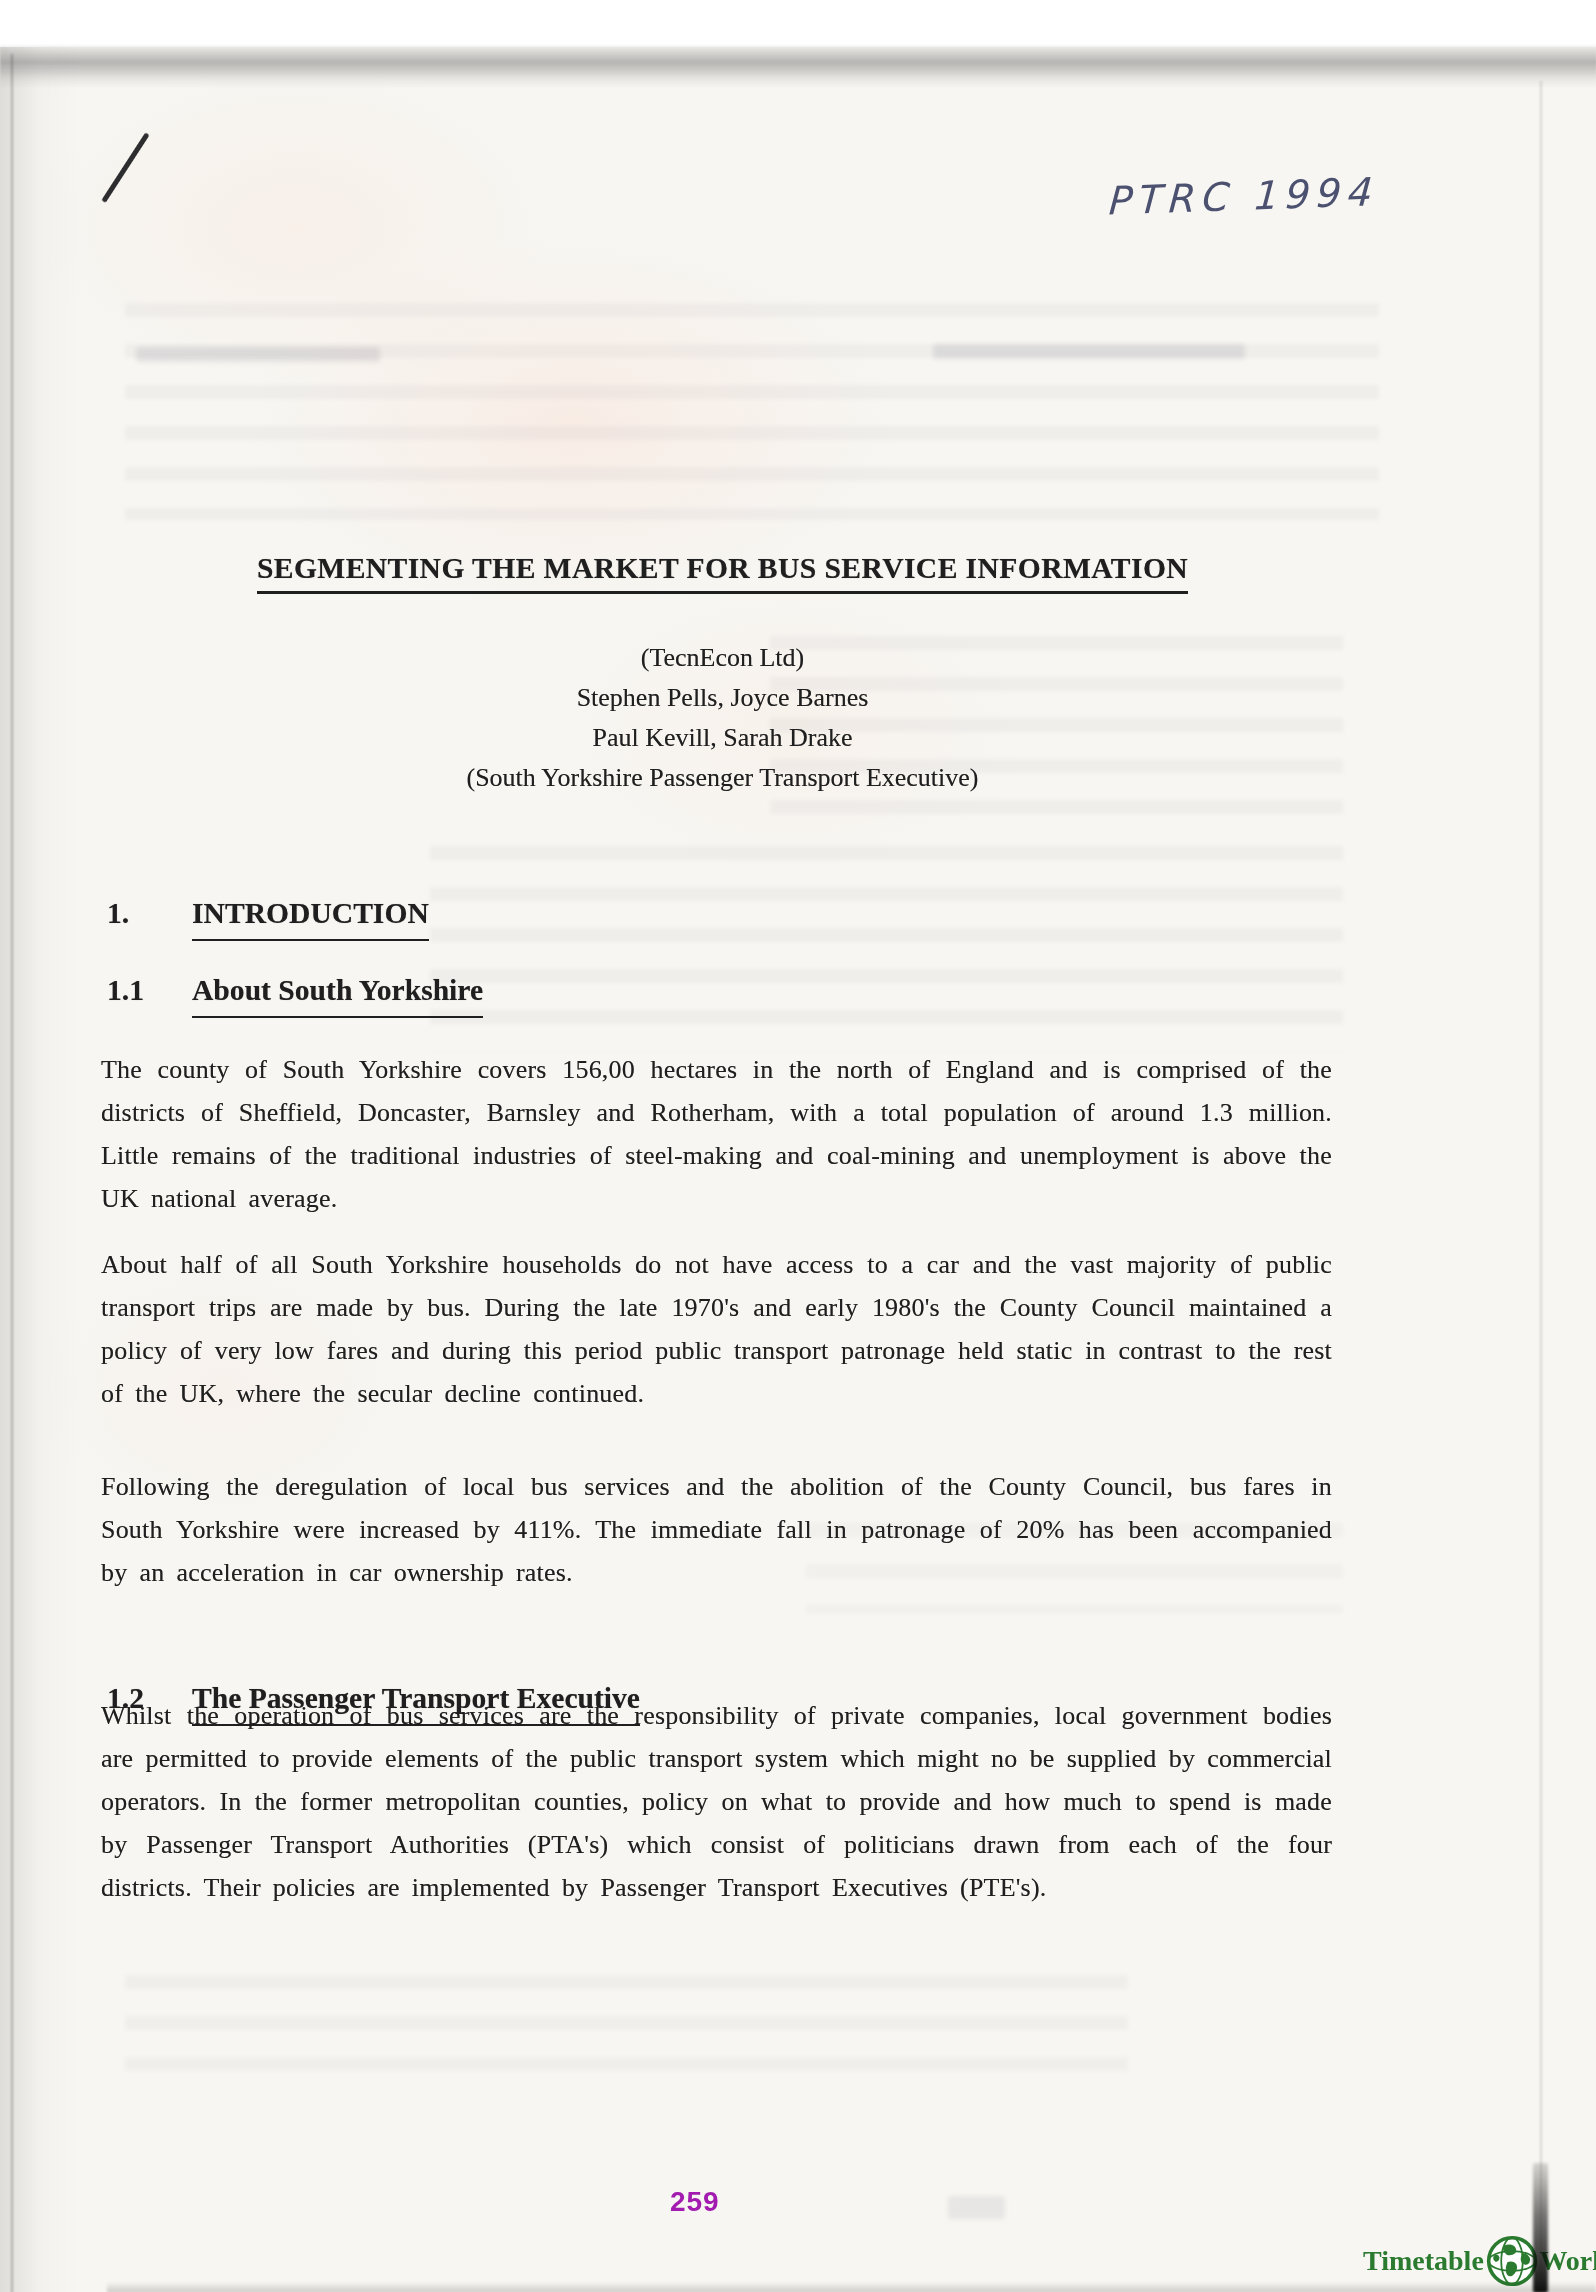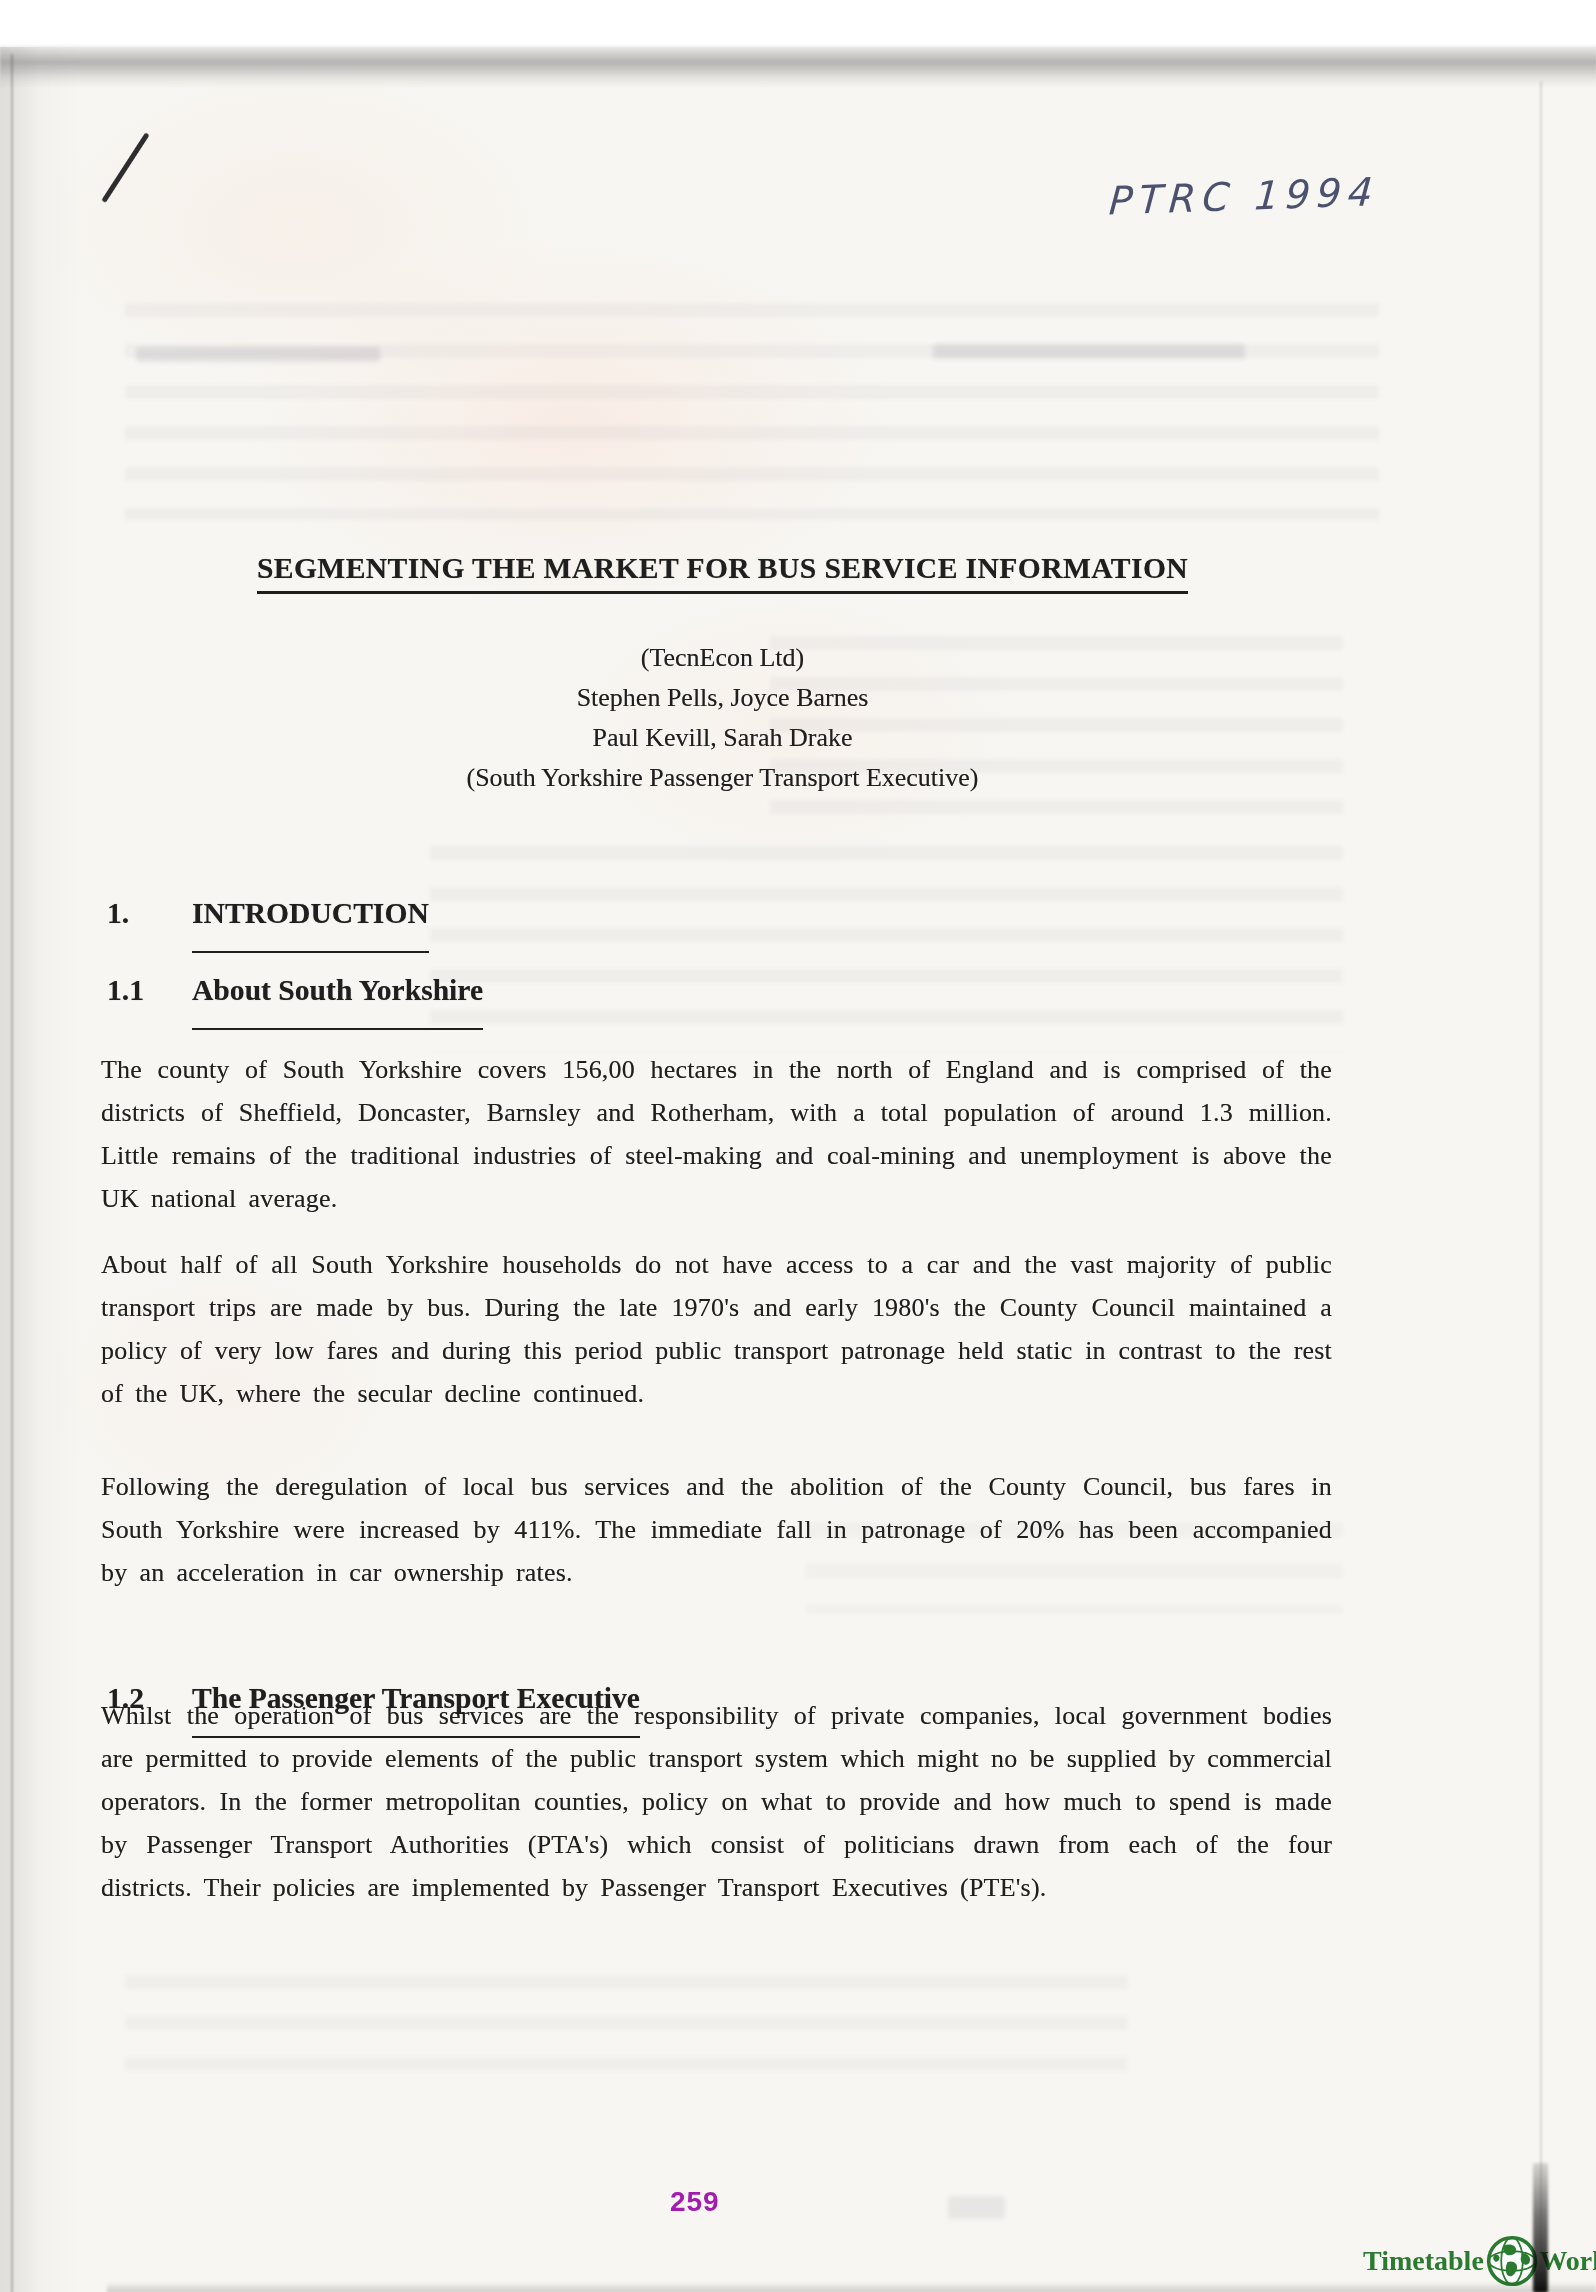--- a/index.html
+++ b/index.html
@@ -85,21 +85,21 @@
     position:absolute;left:107px;top:638px;width:1231px;
     text-align:center;font-size:26px;line-height:40px;
     color:var(--text-color);text-shadow:0 0 0.6px rgba(20,20,20,0.45);
   }
   .heading{
     position:absolute;left:107px;width:1231px;
     font-weight:bold;font-size:29.6px;color:var(--text-color);
     text-shadow:0 0 0.7px rgba(20,20,20,0.5);
   }
   .heading .num{display:inline-block;width:85px;}
-  .heading .u{border-bottom:2.7px solid currentColor;padding-bottom:21px;display:inline-block;}
+  .heading .u{border-bottom:2.7px solid currentColor;padding-bottom:9px;display:inline-block;}
   .para{
     position:absolute;left:101px;width:1231px;
     font-size:26px;line-height:43px;word-spacing:5.4px;letter-spacing:0.2px;
     text-align:justify;color:var(--text-color);
     text-shadow:0 0 0.6px rgba(20,20,20,0.45);
   }
   .page-number{
     position:absolute;left:670px;top:2186px;
     font-family:"Liberation Sans", sans-serif;font-weight:700;font-size:28px;
     color:#a21caf;letter-spacing:0.9px;

